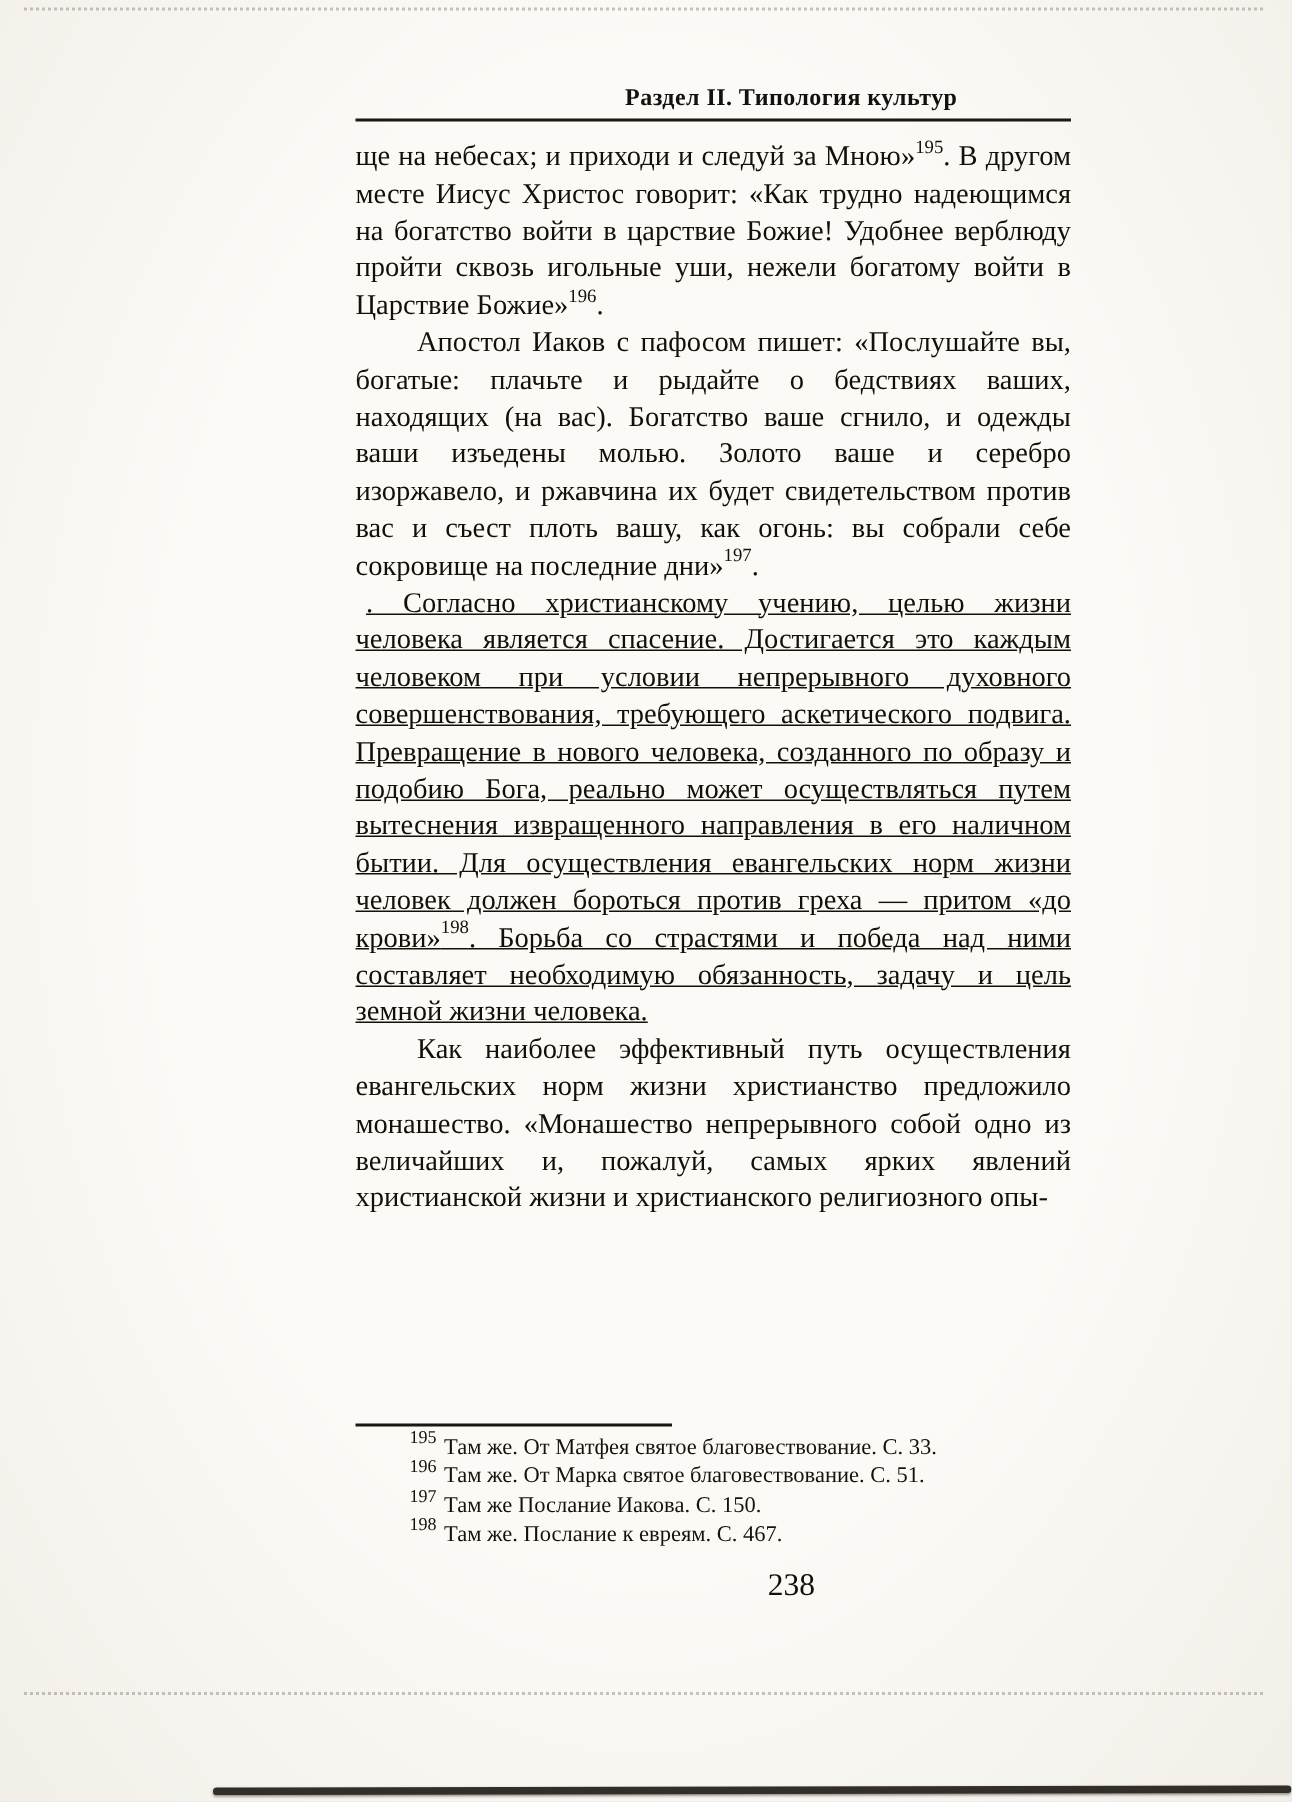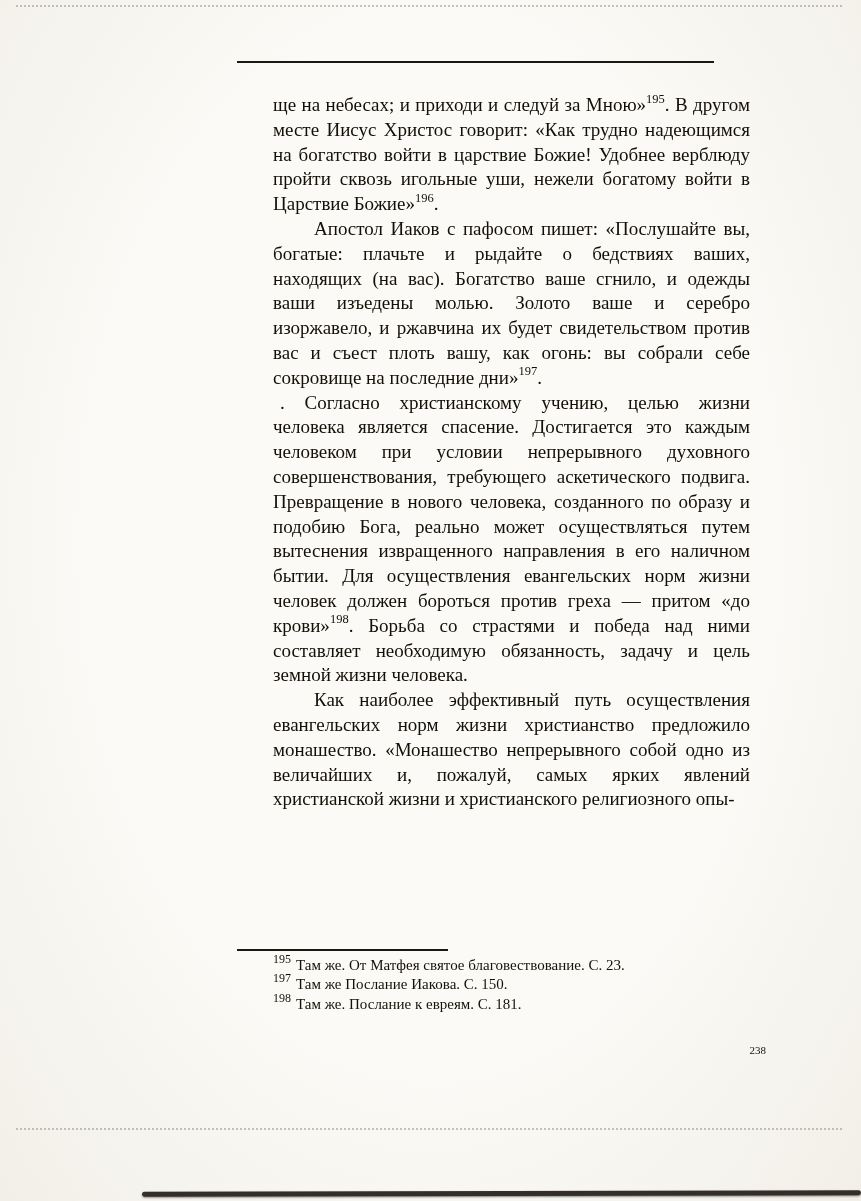--- a/index.html
+++ b/index.html
@@ -43,25 +43,24 @@
   .head-rule {
     margin-top: 4px; height: 0;
     border-top: 2px solid #1b1713;
   }
   
   .text-block {
     position: absolute; left: 237px; top: 93px; width: 477px;
     font-size: 19px; line-height: 24.8px;
     text-align: justify;
     color: #141008;
-    margin-left: 36px;
   }
   .para { margin: 0; text-indent: 41px; }
   .para.p-first { text-indent: 0; }
-  .para.p-tiny { text-indent: 7px; }
+  .para.p-tiny { text-indent: 7px; text-decoration: underline; }
   sup.fnref {
     font-size: 12.5px; line-height: 0;
     position: relative; top: -1px;
   }
   
   .fn-sep {
     position: absolute; left: 237px; top: 949px; width: 211px; height: 0;
     border-top: 2px solid #1b1713;
   }
   .footnotes {
@@ -72,51 +71,53 @@
   }
   .footnote { padding-left: 36px; }
   sup.fn-num {
     font-size: 12px; line-height: 0;
     position: relative; top: -1px;
     margin-right: 5px;
   }
   
   .page-num {
     position: absolute; left: 289px; top: 1044px; width: 477px;
-    text-align: right; font-size: 11px; color: #141008;
+    text-align: center; font-size: 21px; color: #141008;
   }
 </style>
 </head>
 <body>
 
 <div class="page">
 
   <div class="scan-dots-top"></div>
 
   <header class="running-head">
+    <span class="running-head-text">Раздел II. Типология культур</span>
     <div class="head-rule"></div>
   </header>
 
   <main class="text-block">
     <p class="para p-first"><span>ще на небесах; и приходи и следуй за Мною»</span><sup class="fnref">195</sup><span>. В другом месте Иисус Христос говорит: «Как трудно надеющимся на богатство войти в царствие Божие! Удобнее верблюду пройти сквозь игольные уши, нежели богатому войти в Царствие Божие»</span><sup class="fnref">196</sup><span>.</span></p>
 
     <p class="para"><span>Апостол Иаков с пафосом пишет: «Послушайте вы, богатые: плачьте и рыдайте о бедствиях ваших, находящих (на вас). Богатство ваше сгнило, и одежды ваши изъедены молью. Золото ваше и серебро изоржавело, и ржавчина их будет свидетельством против вас и съест плоть вашу, как огонь: вы собрали себе сокровище на последние дни»</span><sup class="fnref">197</sup><span>.</span></p>
 
 
     <p class="para p-tiny"><span>. Согласно христианскому учению, целью жизни человека является спасение. Достигается это каждым человеком при условии непрерывного духовного совершенствования, требующего аскетического подвига. Превращение в нового человека, созданного по образу и подобию Бога, реально может осуществляться путем вытеснения извращенного направления в его наличном бытии. Для осуществления евангельских норм жизни человек должен бороться против греха — притом «до крови»</span><sup class="fnref">198</sup><span>. Борьба со страстями и победа над ними составляет необходимую обязанность, задачу и цель земной жизни человека.</span></p>
 
     <p class="para"><span>Как наиболее эффективный путь осуществления евангельских норм жизни христианство предложило монашество. «Монашество непрерывного собой одно из величайших и, пожалуй, самых ярких явлений христианской жизни и христианского религиозного опы-</span></p>
   </main>
 
   <div class="fn-sep"></div>
 
   <ol class="footnotes">
-    <li class="footnote"><sup class="fn-num">195</sup><span>Там же. От Матфея святое благовествование. С. 23.</span></li>
+    <li class="footnote"><sup class="fn-num">195</sup><span>Там же. От Матфея святое благовествование. С. 33.</span></li>
+    <li class="footnote"><sup class="fn-num">196</sup><span>Там же. От Марка святое благовествование. С. 51.</span></li>
     <li class="footnote"><sup class="fn-num">197</sup><span>Там же Послание Иакова. С. 150.</span></li>
-    <li class="footnote"><sup class="fn-num">198</sup><span>Там же. Послание к евреям. С. 181.</span></li>
+    <li class="footnote"><sup class="fn-num">198</sup><span>Там же. Послание к евреям. С. 467.</span></li>
   </ol>
 
   <div class="page-num">238</div>
 
   <div class="scan-dots-bottom"></div>
   <div class="scan-edge-bottom"></div>
 
 </div>
 
 </body></html>

